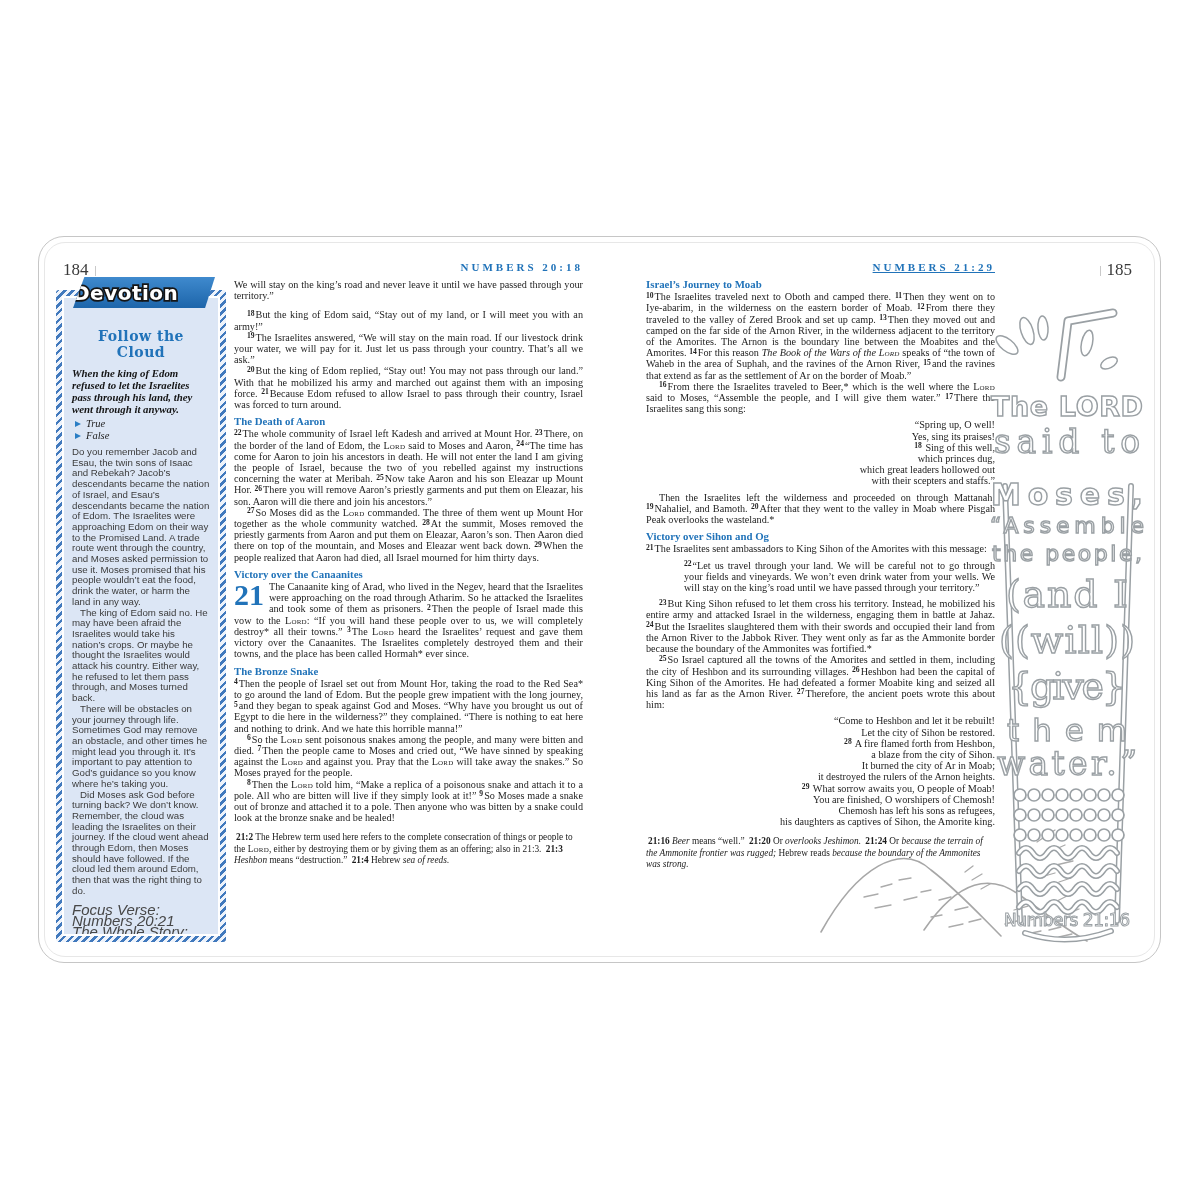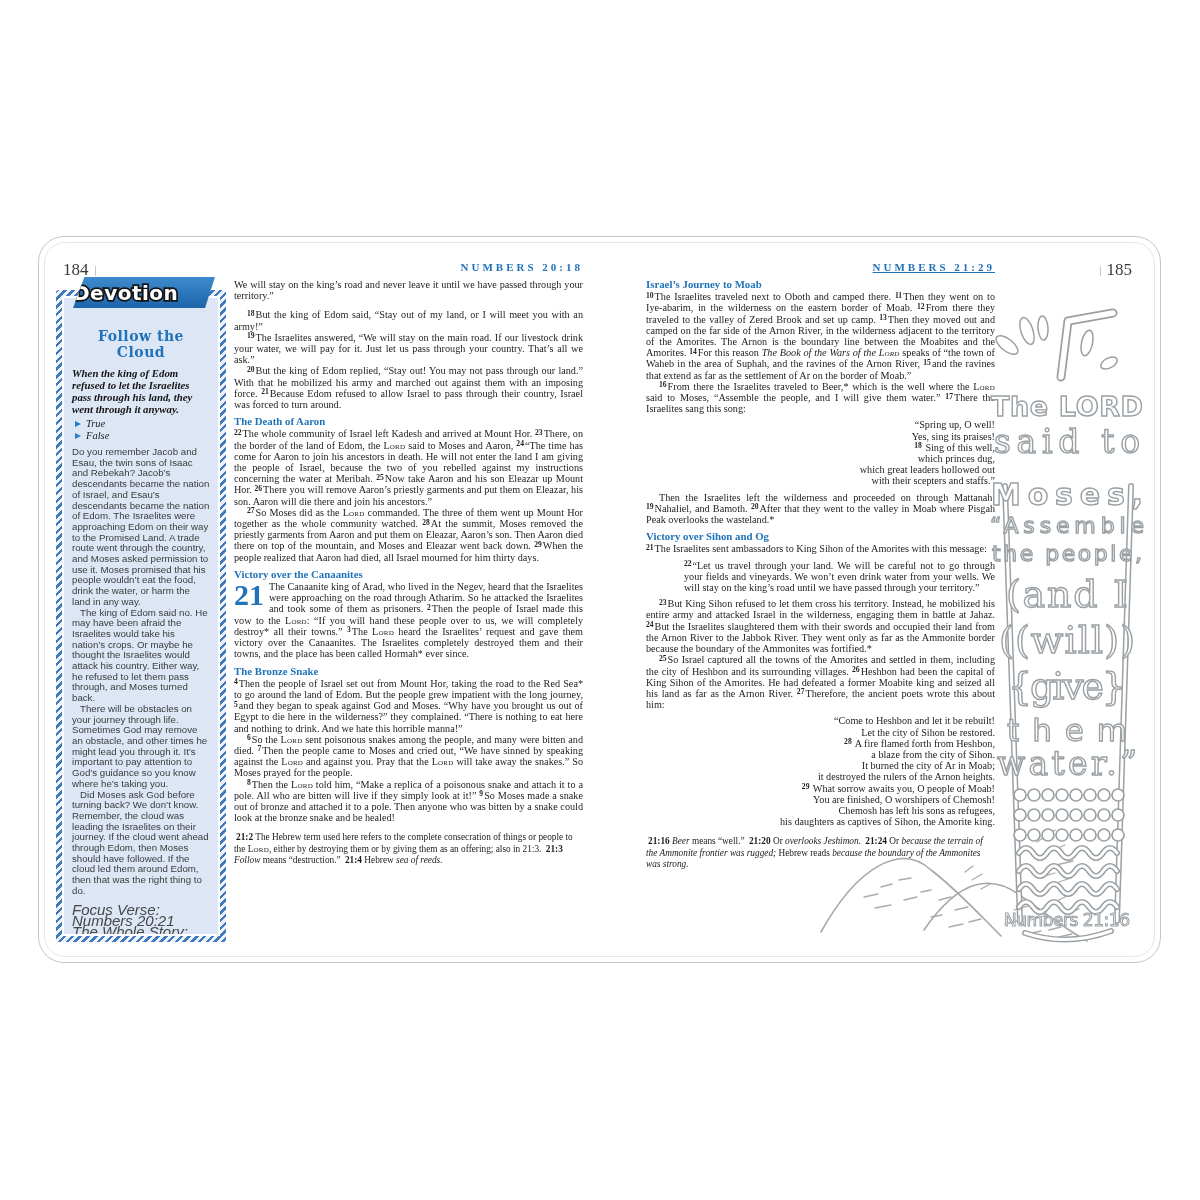--- a/index.html
+++ b/index.html
@@ -111,21 +111,21 @@
     <p class="b"><sup class="vn">20</sup>But the king of Edom replied, “Stay out! You may not pass through our land.” With that he mobilized his army and marched out against them with an imposing force. <sup class="vn">21</sup>Because Edom refused to allow Israel to pass through their country, Israel was forced to turn around.</p>
     <div class="sh">The Death of Aaron</div>
     <p class="b flush"><sup class="vn">22</sup>The whole community of Israel left Kadesh and arrived at Mount Hor. <sup class="vn">23</sup>There, on the border of the land of Edom, the <span class="sc">Lord</span> said to Moses and Aaron, <sup class="vn">24</sup>“The time has come for Aaron to join his ancestors in death. He will not enter the land I am giving the people of Israel, because the two of you rebelled against my instructions concerning the water at Meribah. <sup class="vn">25</sup>Now take Aaron and his son Eleazar up Mount Hor. <sup class="vn">26</sup>There you will remove Aaron’s priestly garments and put them on Eleazar, his son. Aaron will die there and join his ancestors.”</p>
     <p class="b"><sup class="vn">27</sup>So Moses did as the <span class="sc">Lord</span> commanded. The three of them went up Mount Hor together as the whole community watched. <sup class="vn">28</sup>At the summit, Moses removed the priestly garments from Aaron and put them on Eleazar, Aaron’s son. Then Aaron died there on top of the mountain, and Moses and Eleazar went back down. <sup class="vn">29</sup>When the people realized that Aaron had died, all Israel mourned for him thirty days.</p>
     <div class="sh">Victory over the Canaanites</div>
     <p class="b flush"><span class="chap">21</span><span>The Canaanite king of Arad, who lived in the Negev, heard that the Israelites were approaching on the road through Atharim. So he attacked the Israelites and took some of them as prisoners. <sup class="vn">2</sup>Then the people of Israel made this vow to the <span class="sc">Lord</span>: “If you will hand these people over to us, we will completely destroy* all their towns.” <sup class="vn">3</sup>The <span class="sc">Lord</span> heard the Israelites’ request and gave them victory over the Canaanites. The Israelites completely destroyed them and their towns, and the place has been called Hormah* ever since.</span></p>
     <div class="sh">The Bronze Snake</div>
     <p class="b flush"><sup class="vn">4</sup>Then the people of Israel set out from Mount Hor, taking the road to the Red Sea* to go around the land of Edom. But the people grew impatient with the long journey, <sup class="vn">5</sup>and they began to speak against God and Moses. “Why have you brought us out of Egypt to die here in the wilderness?” they complained. “There is nothing to eat here and nothing to drink. And we hate this horrible manna!”</p>
     <p class="b"><sup class="vn">6</sup>So the <span class="sc">Lord</span> sent poisonous snakes among the people, and many were bitten and died. <sup class="vn">7</sup>Then the people came to Moses and cried out, “We have sinned by speaking against the <span class="sc">Lord</span> and against you. Pray that the <span class="sc">Lord</span> will take away the snakes.” So Moses prayed for the people.</p>
     <p class="b"><sup class="vn">8</sup>Then the <span class="sc">Lord</span> told him, “Make a replica of a poisonous snake and attach it to a pole. All who are bitten will live if they simply look at it!” <sup class="vn">9</sup>So Moses made a snake out of bronze and attached it to a pole. Then anyone who was bitten by a snake could look at the bronze snake and be healed!</p>
-    <div class="fn"><b>21:2</b> The Hebrew term used here refers to the complete consecration of things or people to the <span class="sc">Lord</span>, either by destroying them or by giving them as an offering; also in 21:3.   <b>21:3</b> <i>Follow</i> means “destruction.”   <b>21:4</b> Hebrew <i>sea of reeds.</i></div>
+    <div class="fn"><b>21:2</b> The Hebrew term used here refers to the complete consecration of things or people to the <span class="sc">Lord</span>, either by destroying them or by giving them as an offering; also in 21:3.   <b>21:3</b> <i>Heshbon</i> means “destruction.”   <b>21:4</b> Hebrew <i>sea of reeds.</i></div>
   </div>
 
   <div class="col col-right">
     <div class="sh" style="margin-top:0">Israel’s Journey to Moab</div>
     <p class="b flush"><sup class="vn">10</sup>The Israelites traveled next to Oboth and camped there. <sup class="vn">11</sup>Then they went on to Iye-abarim, in the wilderness on the eastern border of Moab. <sup class="vn">12</sup>From there they traveled to the valley of Zered Brook and set up camp. <sup class="vn">13</sup>Then they moved out and camped on the far side of the Arnon River, in the wilderness adjacent to the territory of the Amorites. The Arnon is the boundary line between the Moabites and the Amorites. <sup class="vn">14</sup>For this reason <i>The Book of the Wars of the <span class="sc">Lord</span></i> speaks of “the town of Waheb in the area of Suphah, and the ravines of the Arnon River, <sup class="vn">15</sup>and the ravines that extend as far as the settlement of Ar on the border of Moab.”</p>
     <p class="b"><sup class="vn">16</sup>From there the Israelites traveled to Beer,* which is the well where the <span class="sc">Lord</span> said to Moses, “Assemble the people, and I will give them water.” <sup class="vn">17</sup>There the Israelites sang this song:</p>
     <div class="poem">
       <p class="pl">“Spring up, O well!</p>
       <p class="pl ind">Yes, sing its praises!</p>
       <p class="pl"><sup class="vn">18</sup> Sing of this well,</p>

